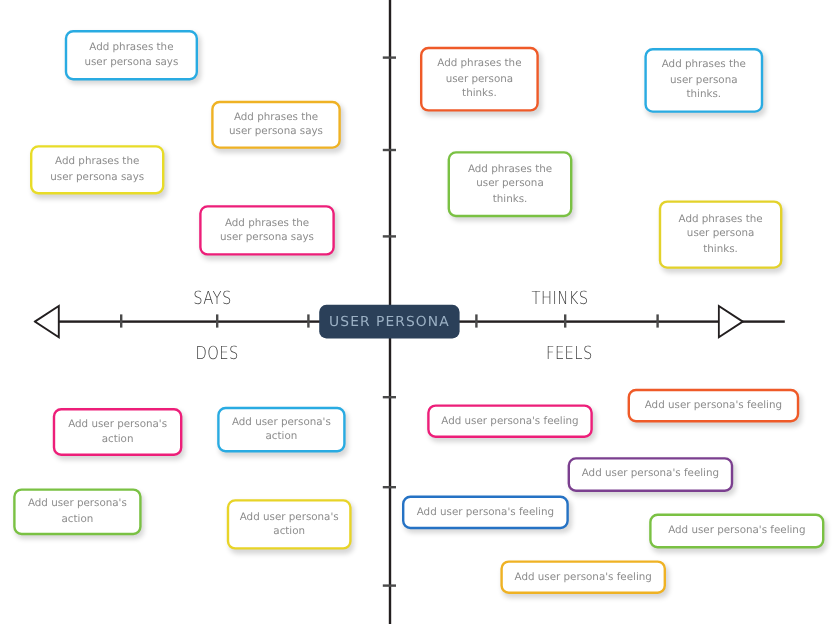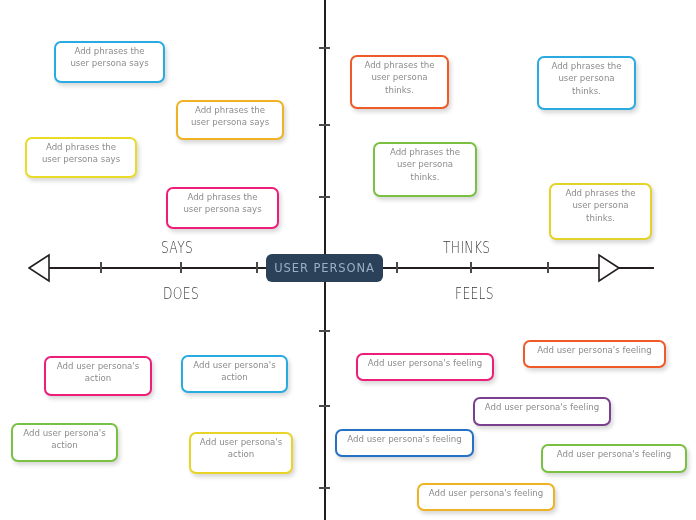--- a/index.html
+++ b/index.html
@@ -90,25 +90,25 @@
     box-sizing: border-box;
     border-style: solid;
     border-width: 2px;
     border-radius: 7px;
     background: #ffffff;
     color: #8c8c8c;
     font-size: 8.6px;
     line-height: 1.45;
     text-align: center;
     display: flex;
+    align-items: center;
     justify-content: center;
     padding: 2px 5px;
     box-shadow: 2px 3px 4px rgba(0,0,0,0.16);
     white-space: pre-line;
-    margin-top: 16px;
   }
 </style>
 </head>
 <body>
 
 <div id="canvas">
 
   <div class="axis-v"></div>
   <div class="axis-h"></div>
 

